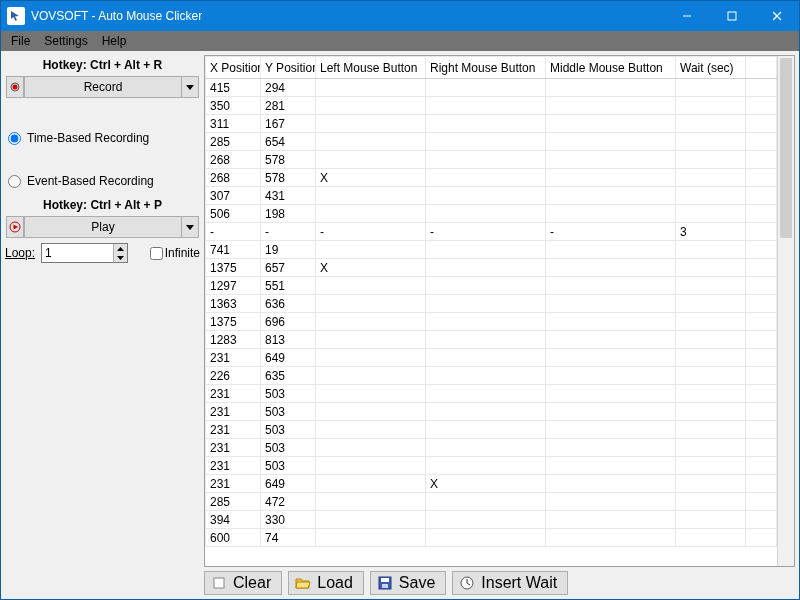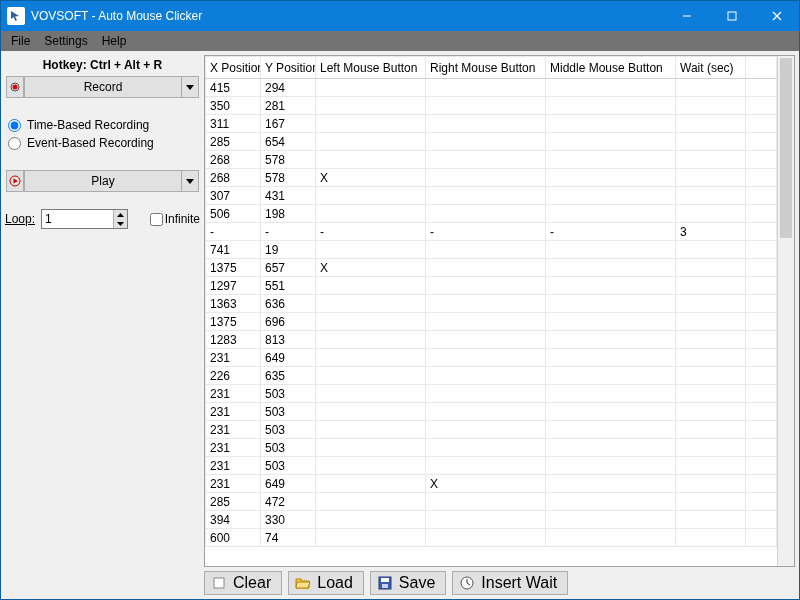--- a/index.html
+++ b/index.html
@@ -8,29 +8,29 @@
   .window { width:800px; height:600px; border:1px solid #0a5fa3; display:flex; flex-direction:column; background:#f0f0f0; }
   .titlebar { height:30px; background:#0c7dd9; color:#fff; display:flex; align-items:center; padding:0 0 0 6px; }
   .titlebar .icon-slot { width:18px; height:18px; background:#fff; border-radius:2px; display:flex; align-items:center; justify-content:center; margin-right:6px; }
   .titlebar .icon-slot svg { display:block; }
   .titlebar .title { flex:1; font-size:12px; }
   .titlebar .win-btns { display:flex; height:100%; }
   .titlebar .win-btn { width:45px; display:flex; align-items:center; justify-content:center; cursor:pointer; }
   .menubar { height:20px; background:#737373; display:flex; align-items:center; gap:2px; padding:0 4px; font-size:12px; }
   .menubar .menu-item { padding:1px 6px; cursor:default; }
   .content { flex:1; display:flex; padding:4px; gap:4px; overflow:hidden; }
-  .sidebar { width:195px; display:flex; flex-direction:column; gap:16px; }
+  .sidebar { width:195px; display:flex; flex-direction:column; gap:4px; }
   .section { border:1px solid transparent; }
   .hdr { font-weight:bold; text-align:center; padding:2px 0 4px 0; font-size:12px; }
   .btnrow { display:flex; gap:0; }
   .bigbtn { display:flex; align-items:center; justify-content:center; height:22px; border:1px solid #adadad; background:#e1e1e1; cursor:pointer; font-size:12px; gap:6px; }
   .bigbtn-main { flex:1; border-right:none; }
   .bigbtn-ico { width:18px; height:22px; border:1px solid #adadad; background:#e1e1e1; display:flex; align-items:center; justify-content:center; }
   .bigbtn-dd { width:18px; }
-  .radio-row { display:flex; align-items:flex-end; gap:4px; padding:2px 2px; font-size:12px; }
+  .radio-row { display:flex; align-items:flex-end; gap:4px; padding:2px 2px; font-size:12px;margin-top:25px; }
   .radio-row input { margin:0 2px 0 0; }
   .formrow { display:flex; align-items:center; gap:4px; font-size:12px; }
   .formrow label.lbl { width:32px;text-decoration:underline; }
   .spin { display:flex; height:20px; border:1px solid #7a7a7a; background:#fff; }
   .spin input { border:none; outline:none; padding:0 3px; width:100%; font:inherit; }
   .spin .spinbtns { width:16px; display:flex; flex-direction:column; border-left:1px solid #b0b0b0; }
   .spin .sp { flex:1; display:flex; align-items:center; justify-content:center; background:#e1e1e1; cursor:pointer; }
   .chk { display:flex; align-items:flex-end; gap:2px;margin-left:18px; }
   .chk input { margin:0; }
   .mainarea { flex:1; display:flex; flex-direction:column; gap:4px; overflow:hidden; }
@@ -113,20 +113,21 @@
           <input type="radio" name="mode" checked="" style="">
           <span>Time-Based Recording</span>
         </label>
         <label class="radio-row">
           <input type="radio" name="mode" style="">
           <span>Event-Based Recording</span>
         </label>
       </div>
 
       <div class="section">
+        <div class="hdr">Hotkey: Ctrl + Alt + P</div>
         <div class="btnrow">
           <div class="bigbtn-ico">
             <svg width="12" height="12">
                 <circle cx="6" cy="6" r="5" fill="none" stroke="#c00" stroke-width="1"></circle>
                 <polygon points="4.5,3.5 9,6 4.5,8.5" fill="#c00"></polygon>
               </svg>
           </div>
           <div class="bigbtn bigbtn-main">
             <span>Play</span>
           </div>

